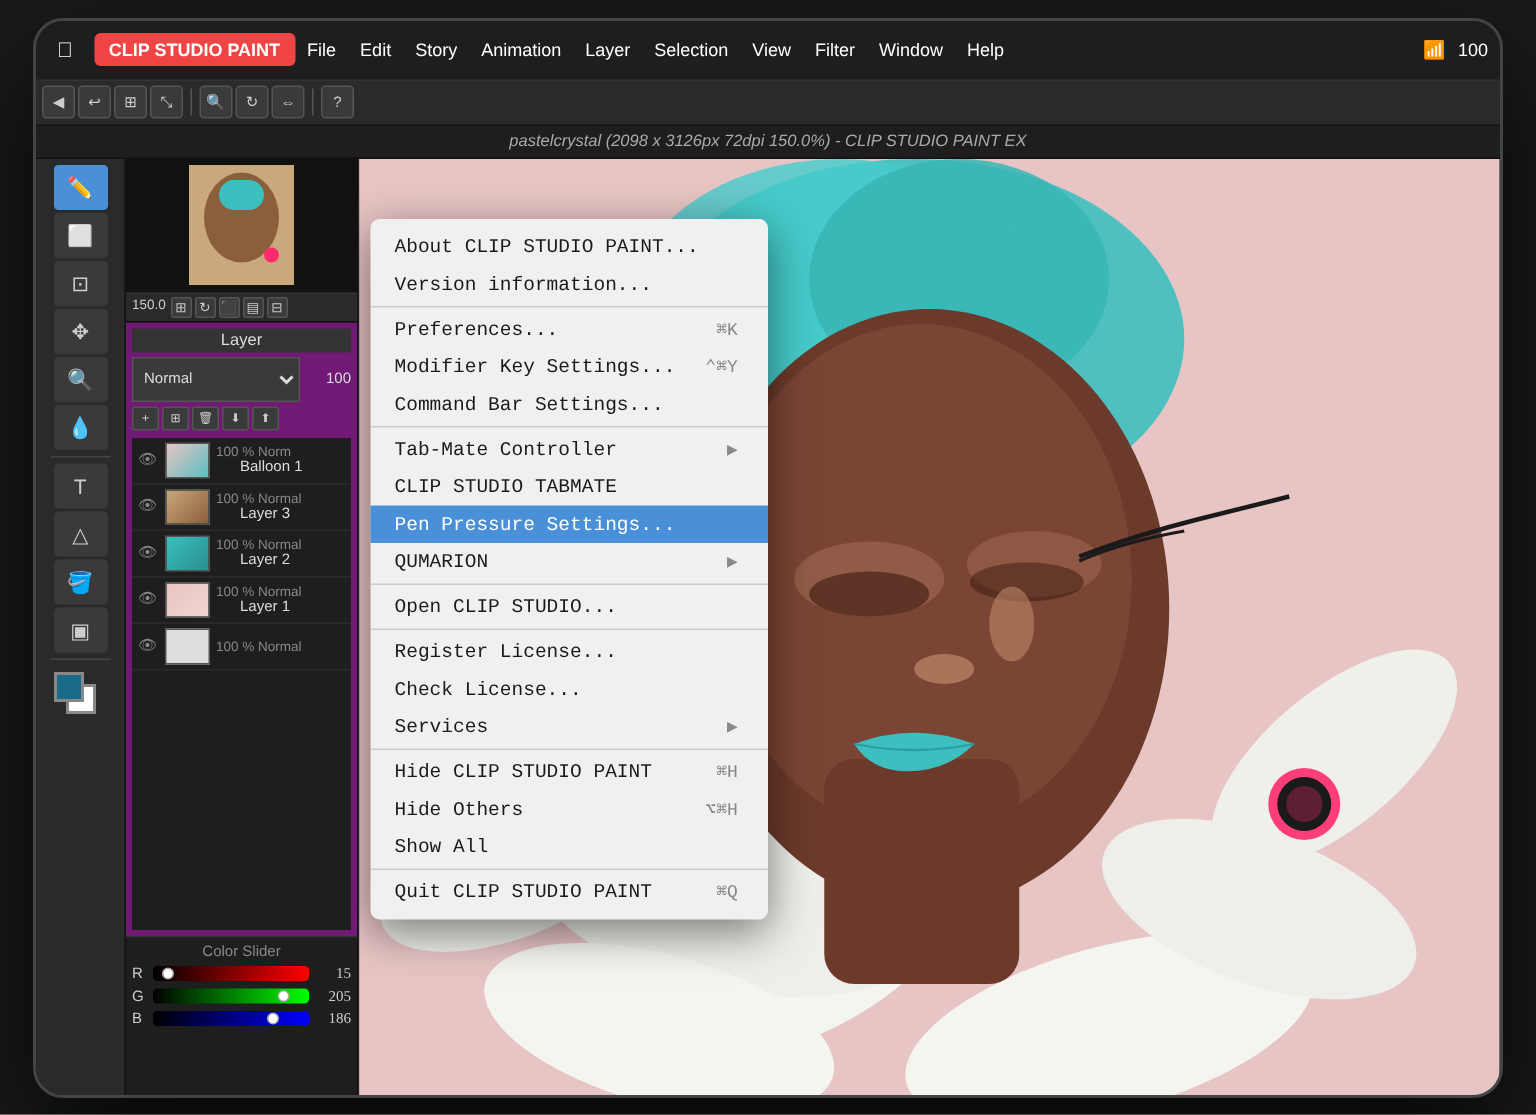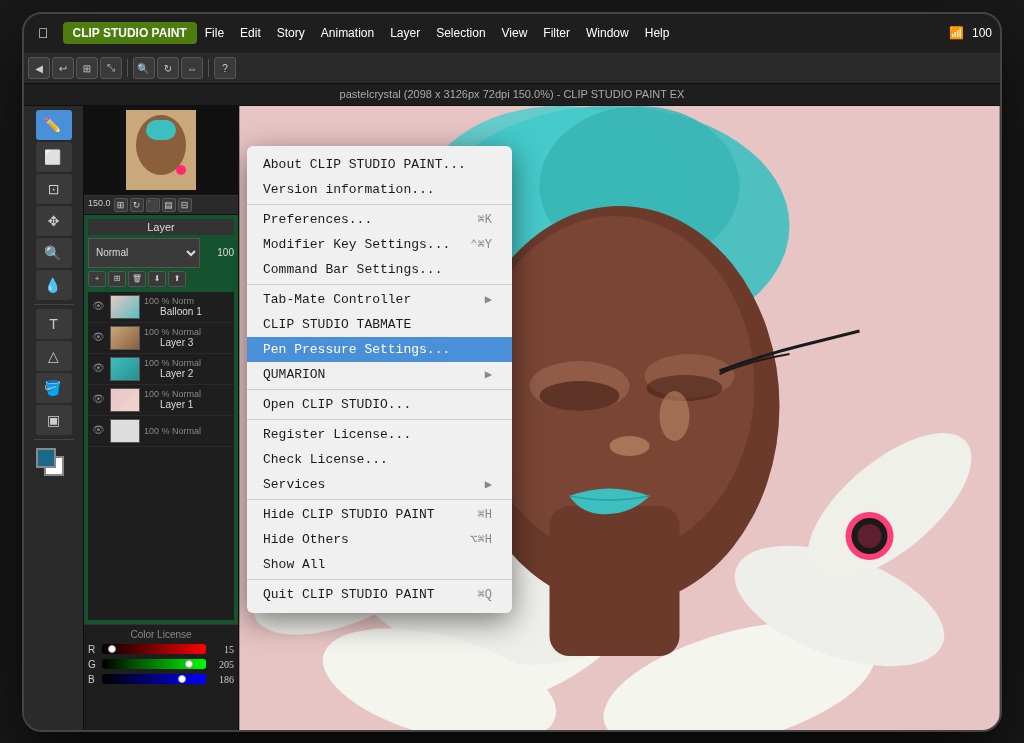--- a/index.html
+++ b/index.html
@@ -47,21 +47,21 @@
     .menu-item {
       color: #fff;
       font-size: 12px;
       padding: 4px 8px;
       border-radius: 4px;
       cursor: pointer;
       white-space: nowrap;
     }
 
     .menu-item-clip {
-      background: #4d7c0f;
+      background: #ef4444;
       color: #fff;
       font-weight: bold;
       font-size: 12px;
       padding: 4px 10px;
       border-radius: 4px;
     }
 
     .menu-bar-right {
       margin-left: auto;
       display: flex;
@@ -110,20 +110,21 @@
       height: 22px;
       background: #1e1e1e;
       display: flex;
       align-items: center;
       justify-content: center;
       font-size: 11px;
       color: #aaa;
       border-bottom: 1px solid #111;
       z-index: 99;
       position: relative;
+      font-style: italic;
     }
 
     
     .main-layout {
       display: flex;
       height: calc(720px - 40px - 30px - 22px);
       position: relative;
     }
 
     
@@ -177,21 +178,21 @@
     .color-area {
       position: relative;
       width: 36px;
       height: 36px;
       margin: 4px 0;
     }
 
     
     .second-sidebar {
       width: 155px;
-      background: #14532d;
+      background: #701a75;
       border-right: 1px solid #111;
       display: flex;
       flex-direction: column;
       z-index: 10;
     }
 
     .thumbnail-area {
       height: 90px;
       background: #111;
       border-bottom: 1px solid #333;
@@ -560,21 +561,21 @@
             <div class="layer-thumb" style="background:#ddd;"></div>
             <div class="layer-info">
               <div class="layer-opacity">100 % Normal</div>
               <div class="layer-name"></div>
             </div>
           </div>
         </div>
       </div>
 
       <div class="color-slider-area">
-        <div class="color-slider-header">Color License</div>
+        <div class="color-slider-header">Color Slider</div>
         <div class="slider-row">
           <span class="slider-label">R</span>
           <div class="slider-track red">
             <div style="position:absolute;left:6%;top:50%;transform:translateY(-50%);width:8px;height:8px;background:#fff;border-radius:50%;border:1px solid #aaa;"></div>
           </div>
           <span class="slider-val">15</span>
         </div>
         <div class="slider-row">
           <span class="slider-label">G</span>
           <div class="slider-track green">

